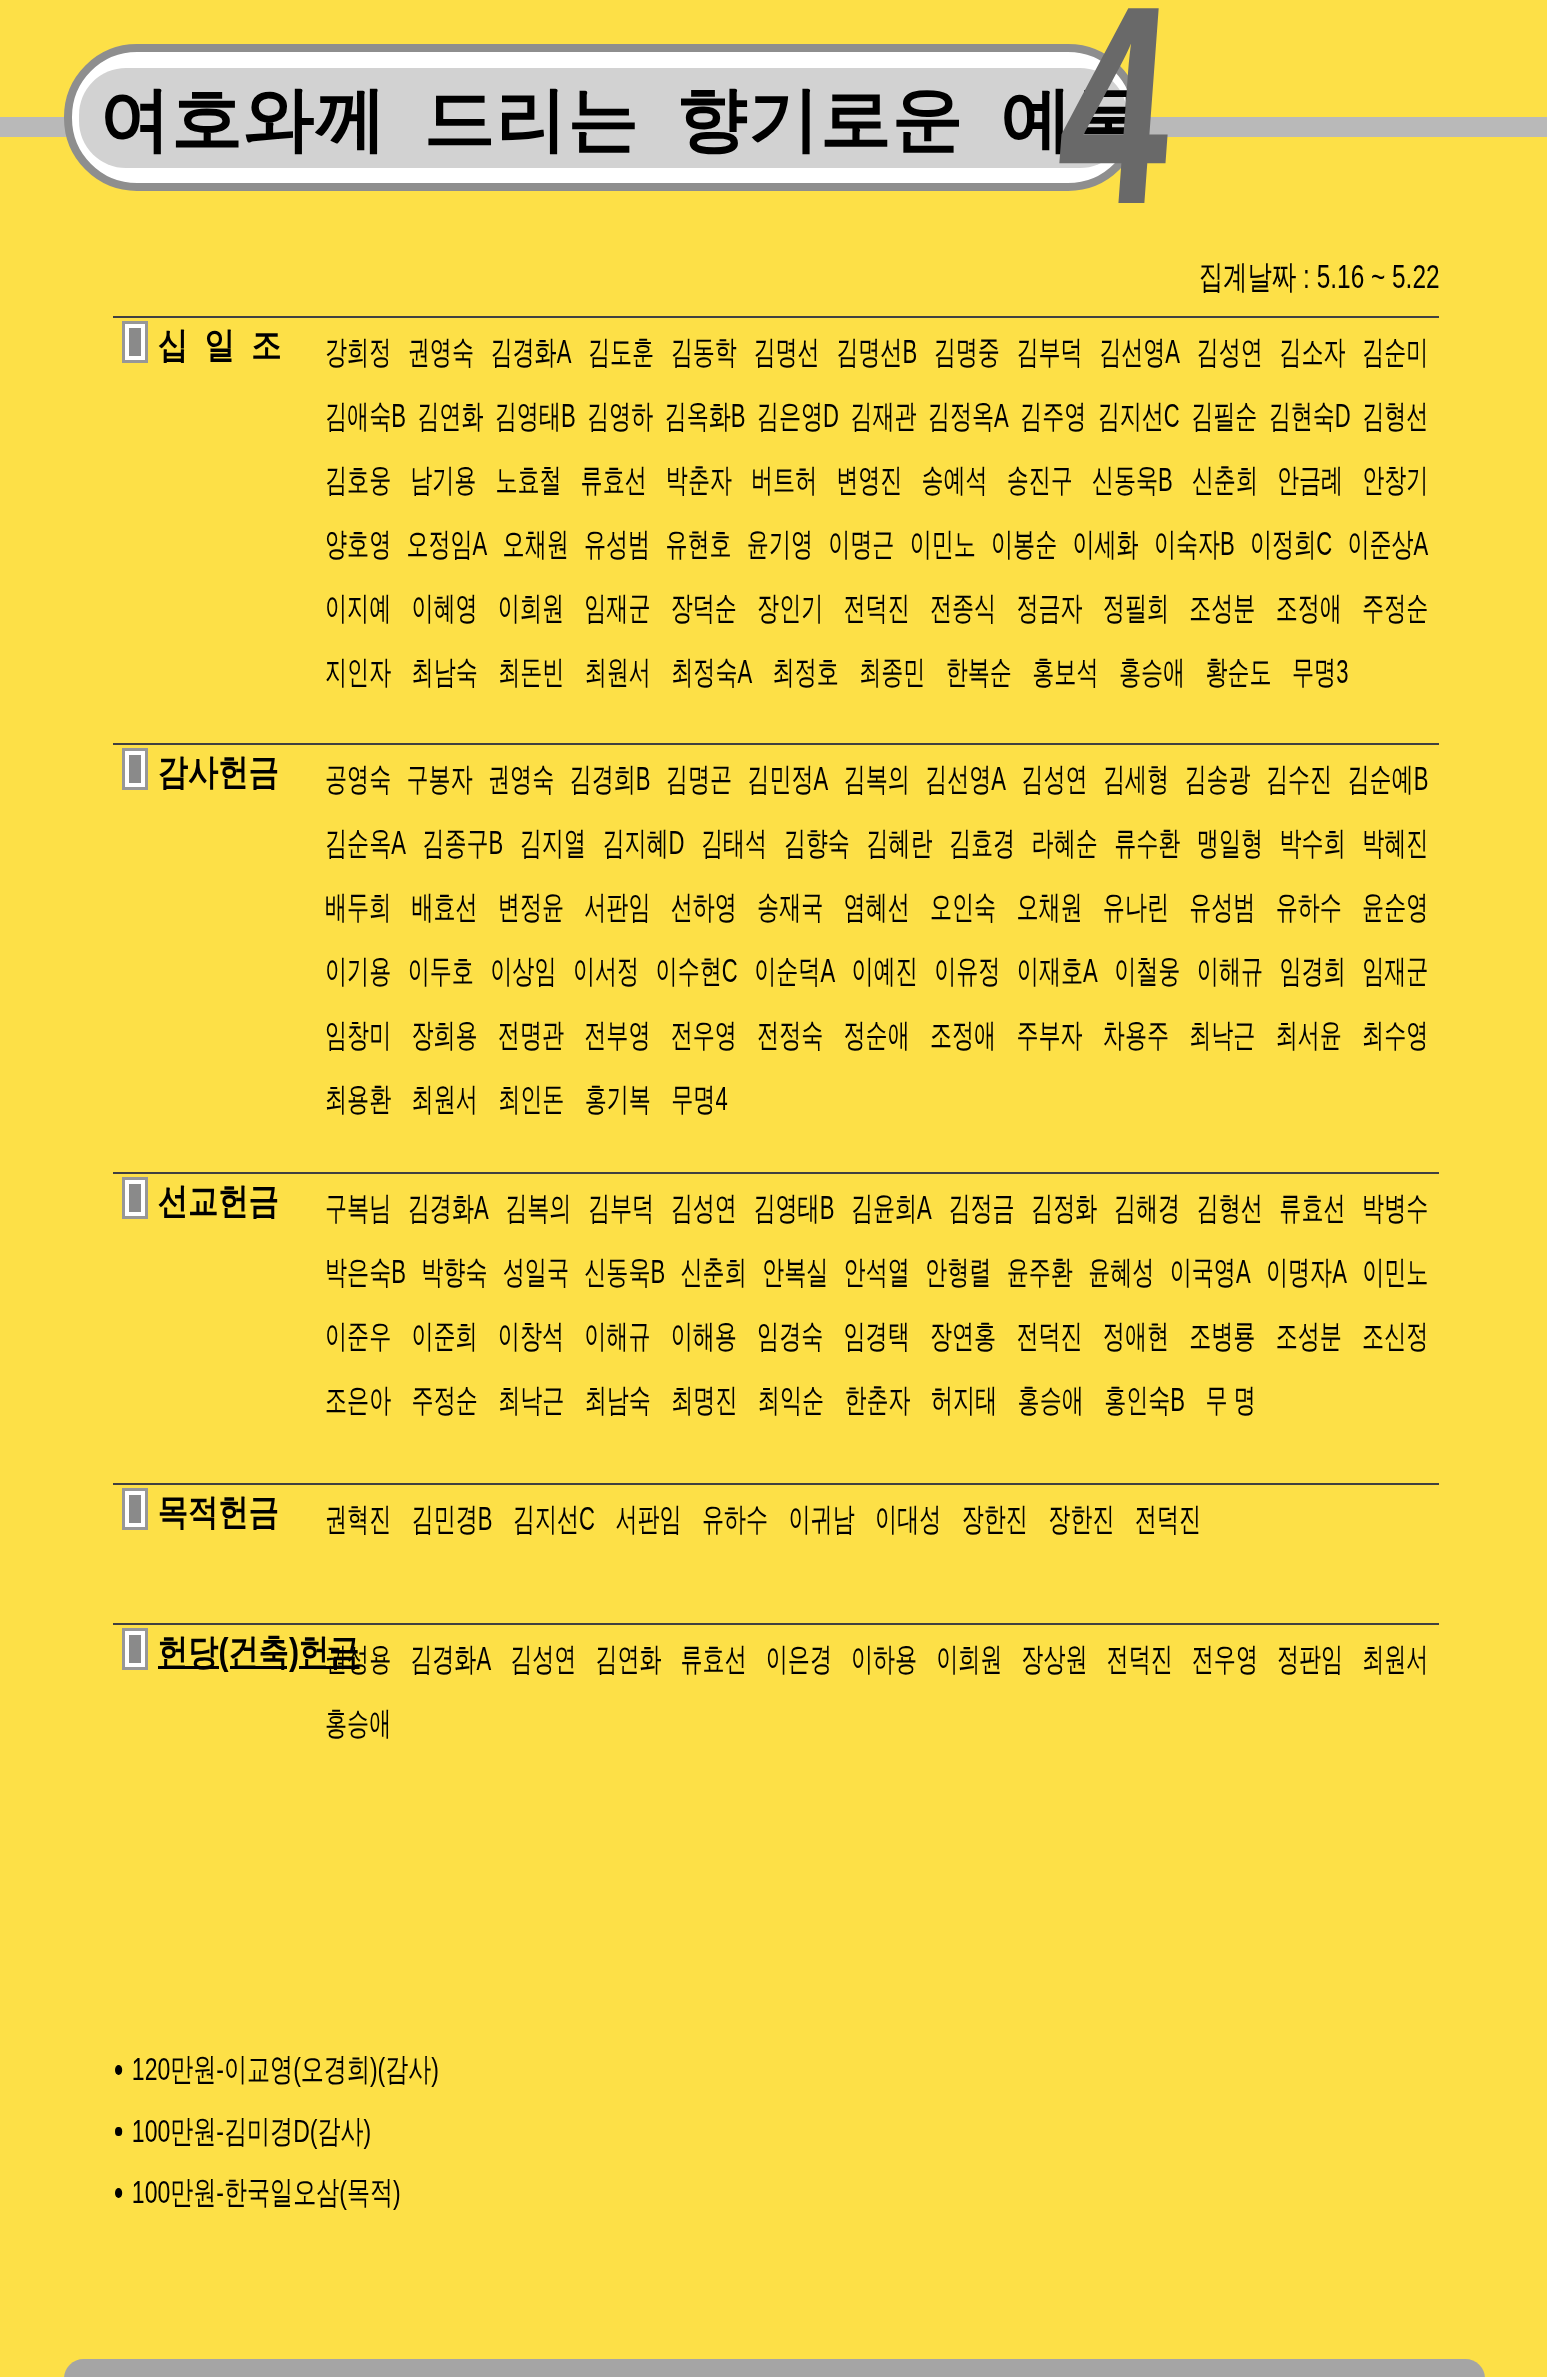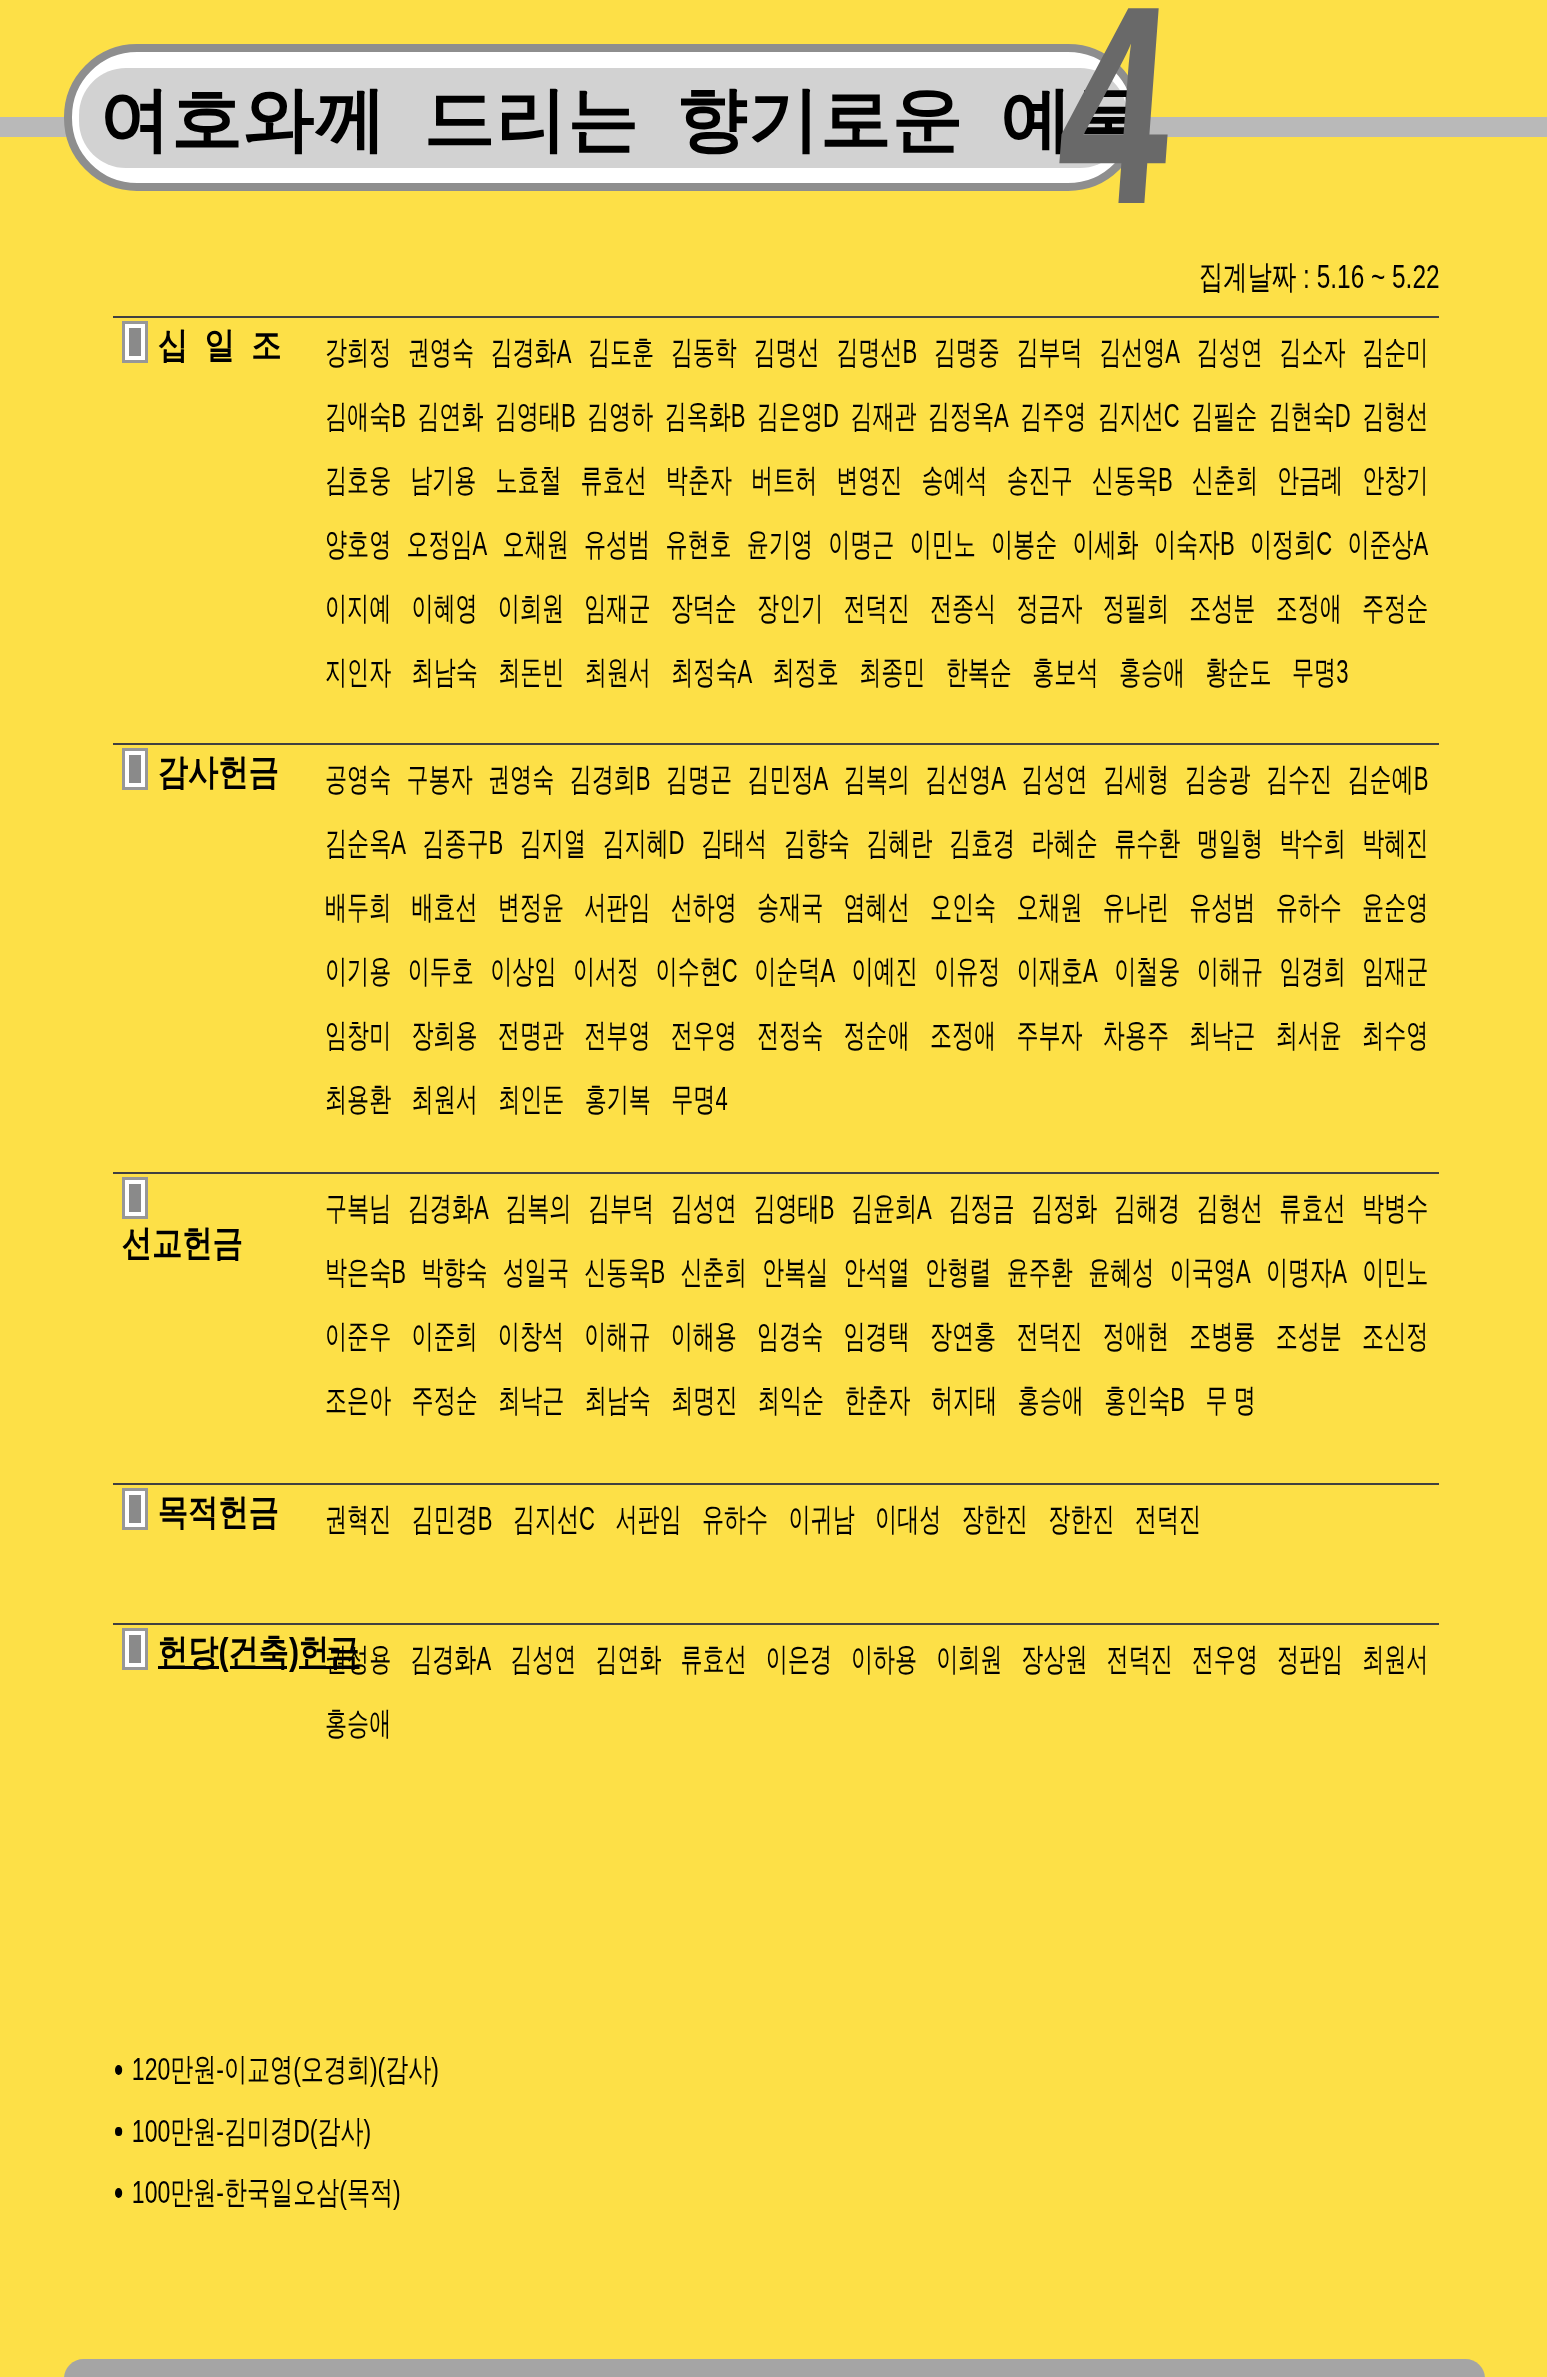--- a/index.html
+++ b/index.html
@@ -50,21 +50,21 @@
   .names-row {
     width:1625px; height:64px; display:flex; justify-content:space-between; align-items:center;
     font-size:32.5px; white-space:nowrap;
     transform:scaleX(0.679); transform-origin:0 50%;
   }
   .names-row.partial { justify-content:flex-start; gap:30px; }
 
   
   .rule-1 { top:316px; }  .label-1 { top:321px; }  .names-1 { top:321px; }
   .rule-2 { top:743px; }  .label-2 { top:748px; }  .names-2 { top:748px; }
-  .rule-3 { top:1172px; } .label-3 { top:1177px;flex-direction:column; } .names-3 { top:1177px; }
+  .rule-3 { top:1172px; } .label-3 { top:1177px; } .names-3 { top:1177px; }
   .rule-4 { top:1483px; } .label-4 { top:1488px; } .names-4 { top:1488px;text-align:center; }
   .rule-5 { top:1623px; } .label-5 { top:1628px;text-decoration:underline; } .names-5 { top:1628px; }
 
   
   .bullets-col { position:absolute; top:2049px; }
   .bullets-left { left:115px; }
   .bullets-right { left:792px; }
   .bullet-item { height:42px; margin-bottom:19.6px; display:flex; align-items:center; font-size:32px; white-space:nowrap;
     transform:scaleX(0.72); transform-origin:0 50%; }
   .bullet-dot { width:9.8px; height:9.8px; border-radius:50%; background:#000; margin-right:13.6px; flex:0 0 auto; }

